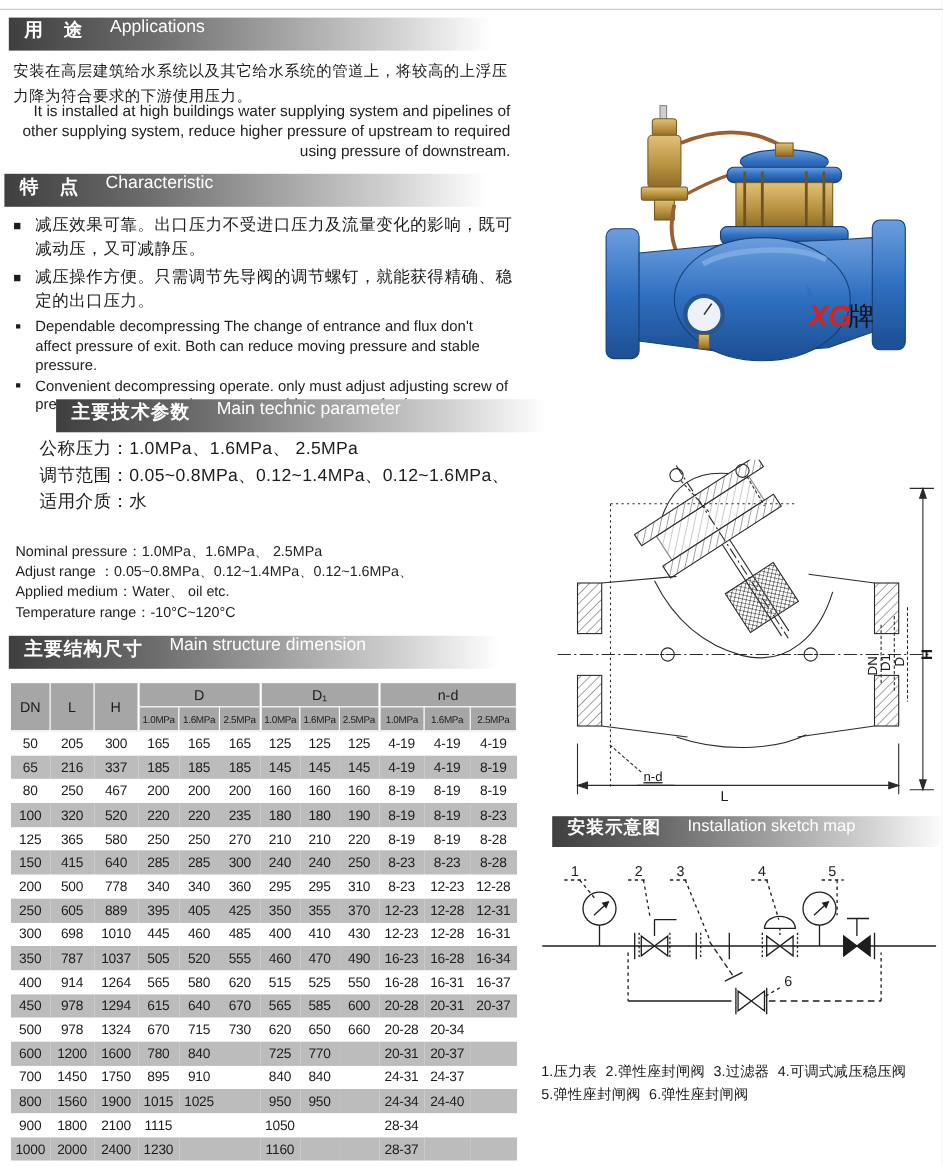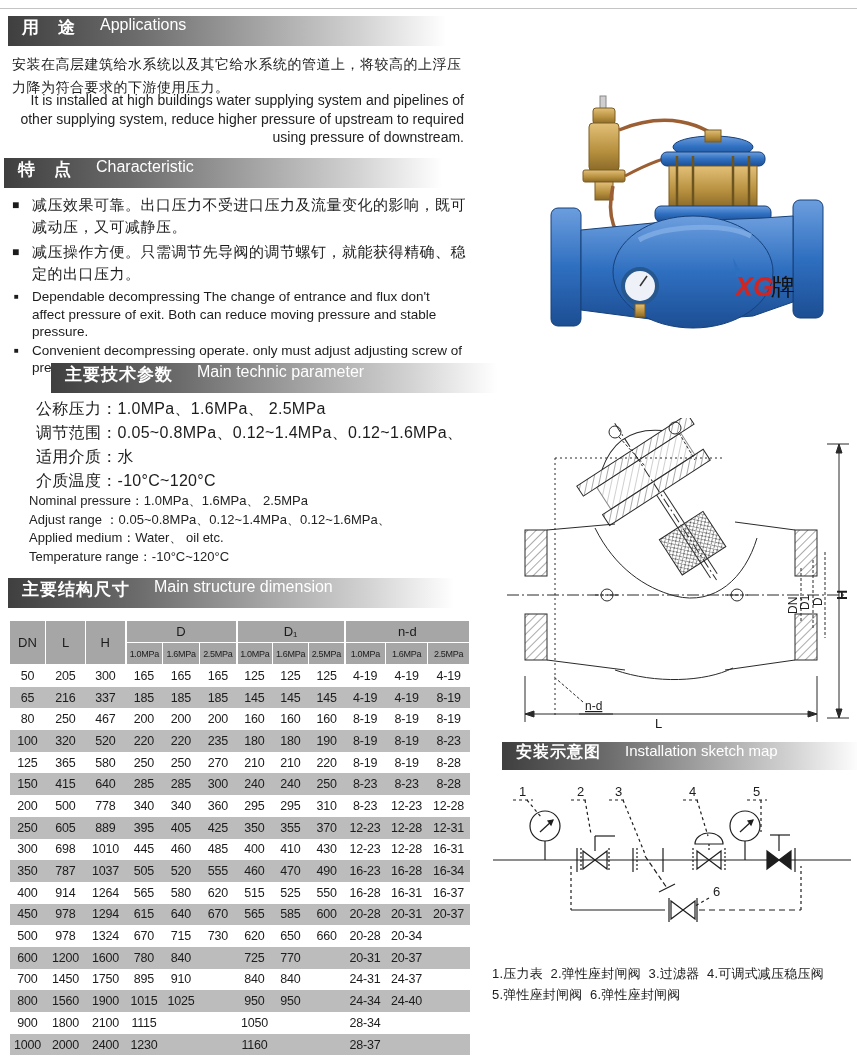--- a/index.html
+++ b/index.html
@@ -18,21 +18,21 @@
   .bullets{position:absolute;left:12px;top:194px;width:454px;}
   .bullet{display:flex;margin-bottom:3px;}
   .bullet .sq{flex:0 0 auto;width:20px;font-size:12px;line-height:22px;}
   .bullet.zh .txt{font-size:15px;line-height:22px;letter-spacing:.5px;}
   .bullet.en{margin-bottom:1px;}
   .bullet.en .sq{font-size:8px;line-height:17.5px;width:18px;padding-left:2px;}
   .bullet.en .txt{font-size:13.5px;line-height:17.5px;}
   .params-zh{position:absolute;left:12px;top:397px;width:456px;}
   .params-zh .p-line{font-size:16px;line-height:24px;letter-spacing:.3px;margin-left:24px;}
   .params-en{position:absolute;left:14px;top:492px;width:456px;}
-  .params-en .p-line{font-size:13px;line-height:18.5px;color:#222;margin-left:15px;}
+  .params-en .p-line{font-size:13px;line-height:18.5px;color:#222;}
   table.dim{position:absolute;left:9px;top:620px;width:460px;border-collapse:collapse;
             text-align:center;table-layout:fixed;}
   table.dim thead td{background:#a6a6a6;border:1px solid #fff;font-size:13px;height:21px;padding:0;}
   table.dim thead td.sub{font-size:9px;letter-spacing:-.3px;}
   table.dim thead td.grp{border-left:2px solid #fff;}
   table.dim tbody td{font-size:12.5px;height:21.7px;padding:0;letter-spacing:-.2px;}
   table.dim tbody tr.alt{background:#bcbcbc;}
   .legend{position:absolute;left:492px;top:963px;width:362px;}
   .legend .lz{font-size:13px;line-height:21px;white-space:pre-wrap;letter-spacing:.2px;}
   .legend .le{font-size:11.5px;line-height:16.5px;color:#222;white-space:pre-wrap;}
@@ -76,21 +76,20 @@
   </div>
 
   <div class="bar" style="left:8px;top:363px;width:460px;margin-left:43px;">
     <span class="zh">主要技术参数</span>
     <span class="en">Main technic parameter</span>
   </div>
   <div class="params-zh">
     <div class="p-line">公称压力：1.0MPa、1.6MPa、 2.5MPa</div>
     <div class="p-line">调节范围：0.05~0.8MPa、0.12~1.4MPa、0.12~1.6MPa、</div>
     <div class="p-line">适用介质：水</div>
-    <div class="p-line">介质温度：-10°C~120°C</div>
   </div>
   <div class="params-en">
     <div class="p-line">Nominal pressure：1.0MPa、1.6MPa、 2.5MPa</div>
     <div class="p-line">Adjust range ：0.05~0.8MPa、0.12~1.4MPa、0.12~1.6MPa、</div>
     <div class="p-line">Applied medium：Water、 oil etc.</div>
     <div class="p-line">Temperature range：-10°C~120°C</div>
   </div>
 
   <div class="bar" style="left:8px;top:578px;width:460px;">
     <span class="zh">主要结构尺寸</span>

